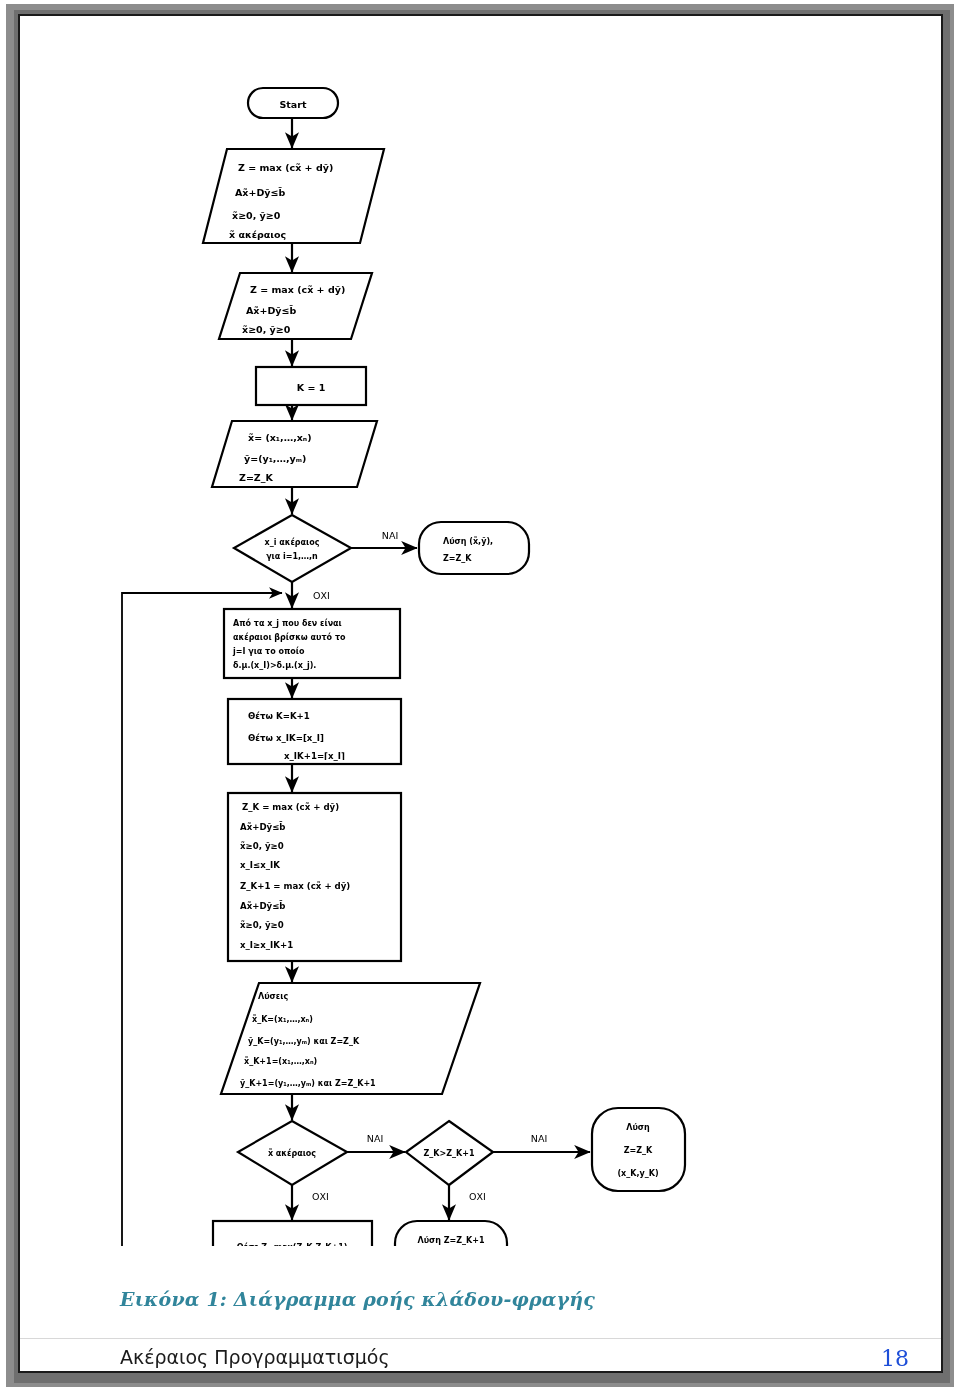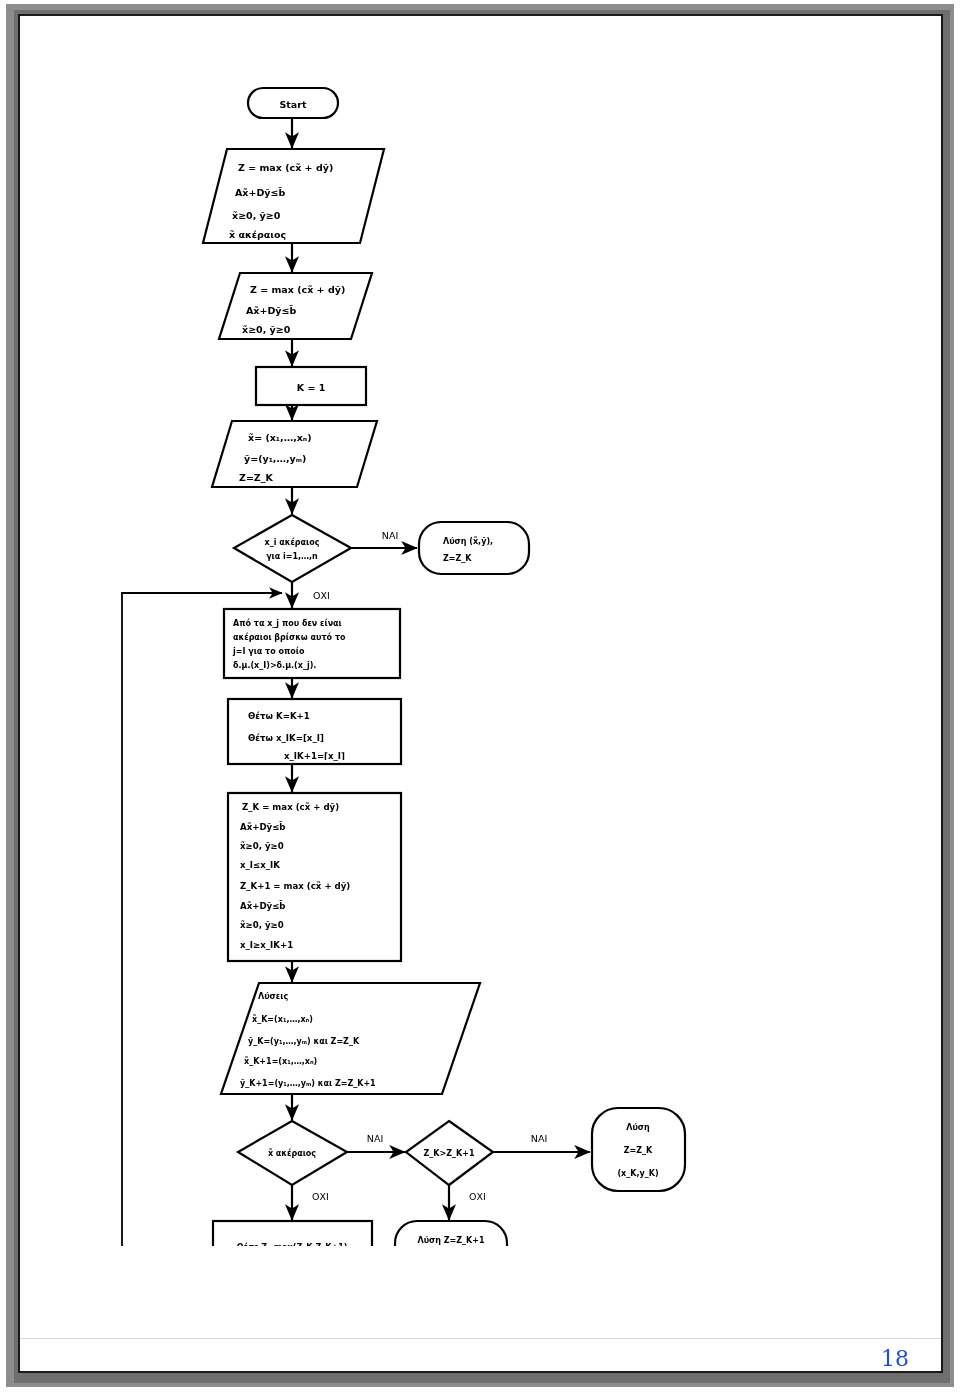--- a/index.html
+++ b/index.html
@@ -277,20 +277,22 @@
 
         <g>
           <rect class="node-outline" x="375" y="1205" width="112" height="52" rx="22" ry="22"></rect>
           <text class="sh-text tiny" x="431" y="1227" text-anchor="middle">Λύση Z=Z_K+1</text>
           <text class="sh-text tiny" x="431" y="1245" text-anchor="middle">(x_K+1,y_K+1)</text>
         </g>
 
       </svg>
     </div>
 
+    <div class="figure-caption">Εικόνα 1: Διάγραμμα ροής κλάδου-φραγής</div>
 
     <div class="footer-rule"></div>
 
+    <div class="footer-left">Ακέραιος Προγραμματισμός</div>
 
     <div class="footer-page">18</div>
 
   </div>
 </div>
 
 </body></html>

